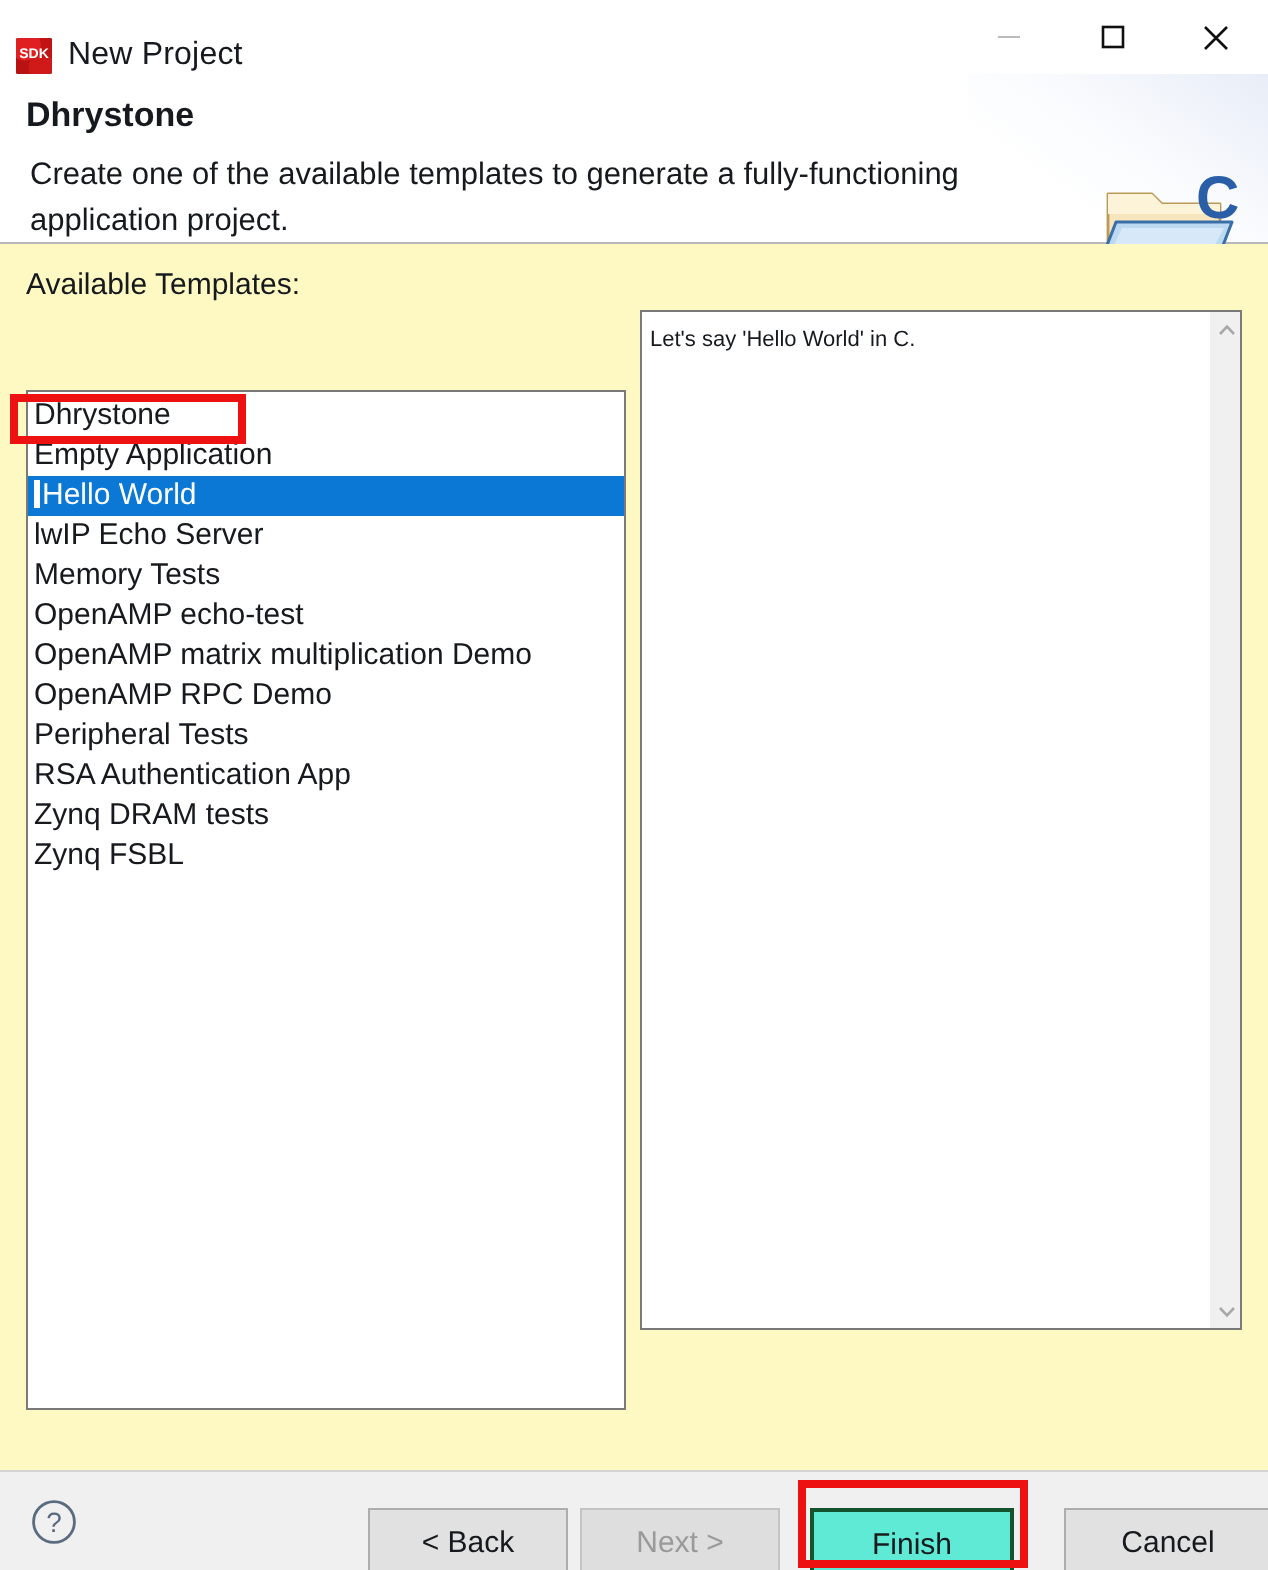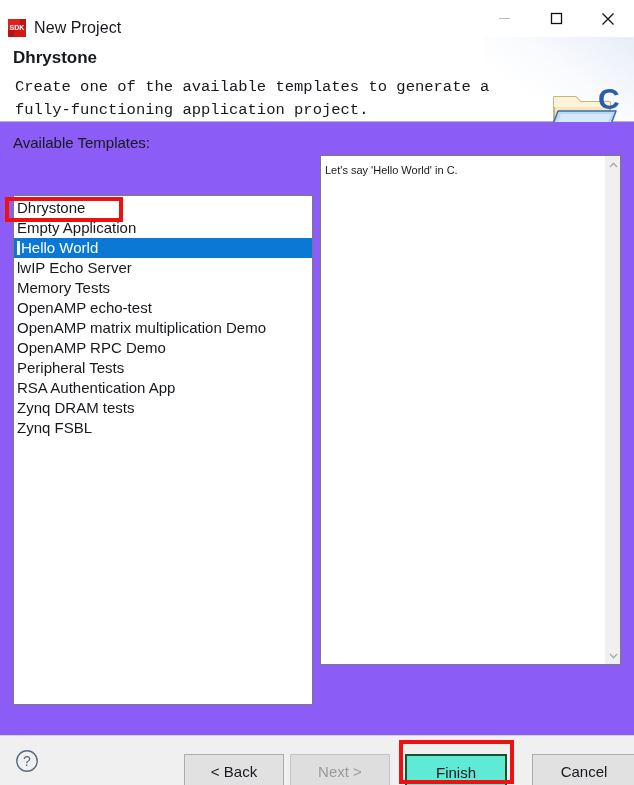--- a/index.html
+++ b/index.html
@@ -96,42 +96,41 @@
     font-weight: bold;
     color: #16191d;
   }
   .header-desc {
     position: absolute;
     left: 15px; top: 39px;
     width: 520px;
     font-size: 15.5px;
     line-height: 23px;
     color: #16191d;
-    font-family: Liberation Mono, monospace;
   }
   .header-glow {
     position: absolute;
     right: 0; top: 0;
     width: 150px; height: 84px;
     background: linear-gradient(215deg, #e8edf7 0%, rgba(248,250,253,0.75) 45%, rgba(255,255,255,0) 72%);
     pointer-events: none;
   }
   .header-icon {
     position: absolute;
     right: 8px; top: 40px;
     width: 82px; height: 70px;
   }
 
   
   .body-area {
     position: absolute;
     left: 0; top: 122px;
     width: 634px;
     height: 613px;
-    background: #8b5cf6;
+    background: #fef9c3;
   }
   .field-label {
     position: absolute;
     left: 13px; top: 12px;
     font-size: 15px;
     color: #16191d;
   }
 
   .list-panel {
     position: absolute;

